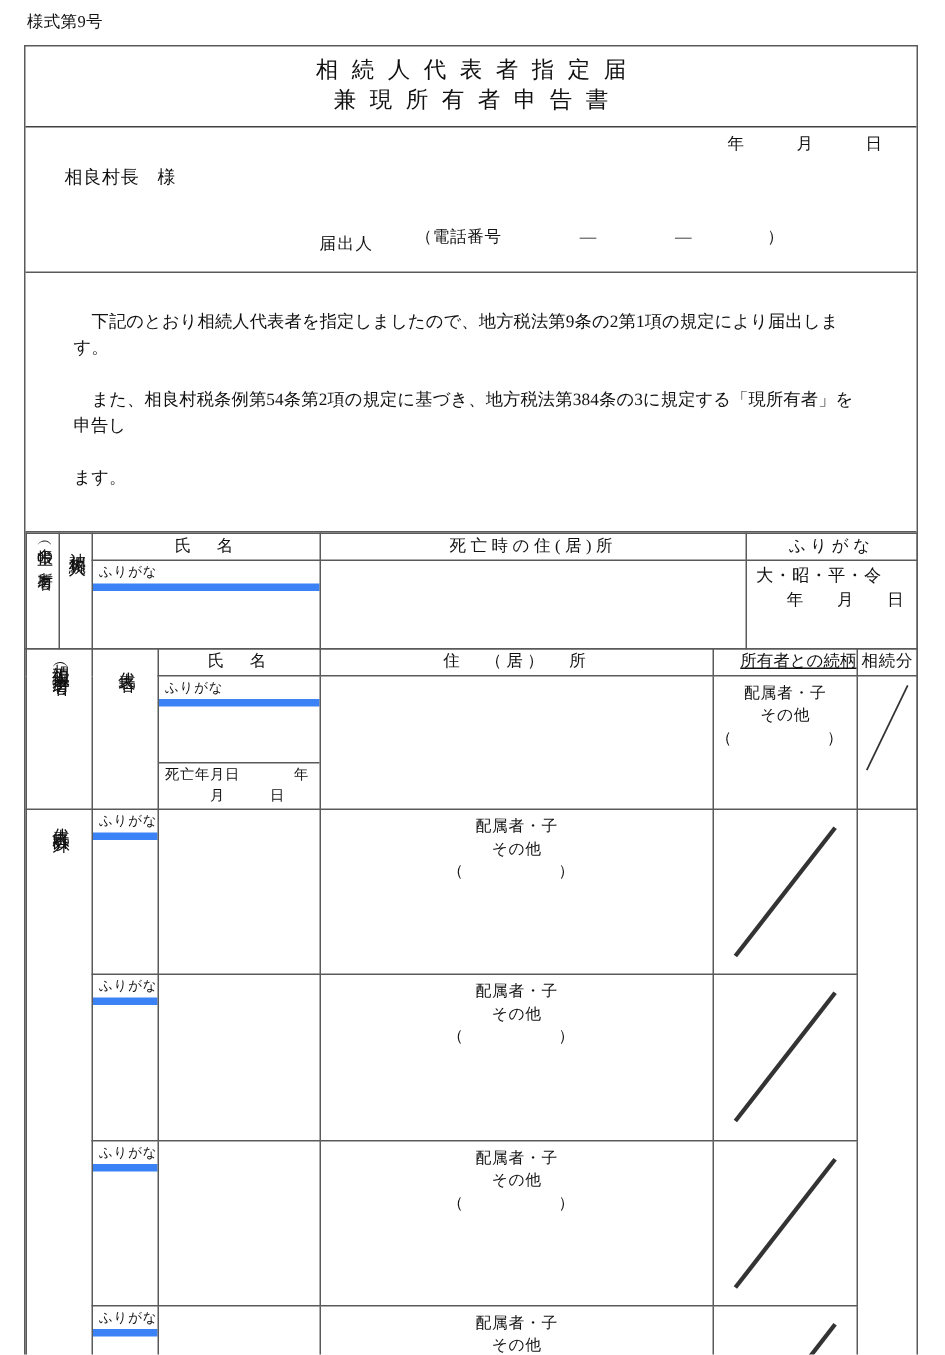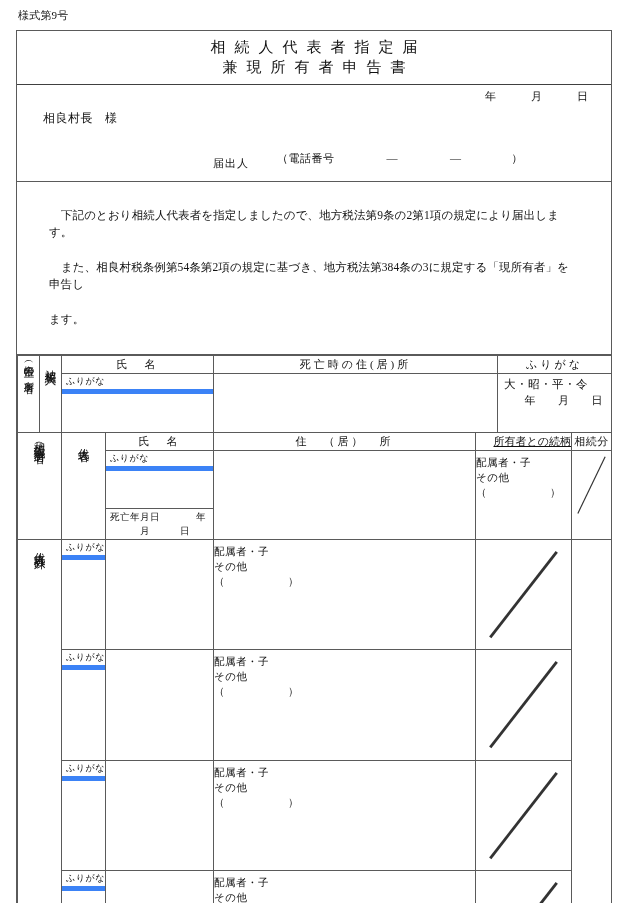--- a/index.html
+++ b/index.html
@@ -199,21 +199,21 @@
     font-size: 11px;
     line-height: 15px;
     padding: 0 8px 2px 0;
     text-align: right;
     letter-spacing: 0.5px;
   }
   .ymd .s-y { margin-right: 22px; }
   .ymd .s-m { margin-right: 22px; }
 
   .rel {
-    text-align: left;
+    text-align: center;
     font-size: 10.5px;
     line-height: 15px;
     letter-spacing: 0.5px;
     padding-top: 4px;
   }
   .rel .paren { letter-spacing: 8px; }
 
   .slash-cell { position: relative; }
   .slash-cell svg { display: block; width: 100%; height: 100%; }
 </style>

